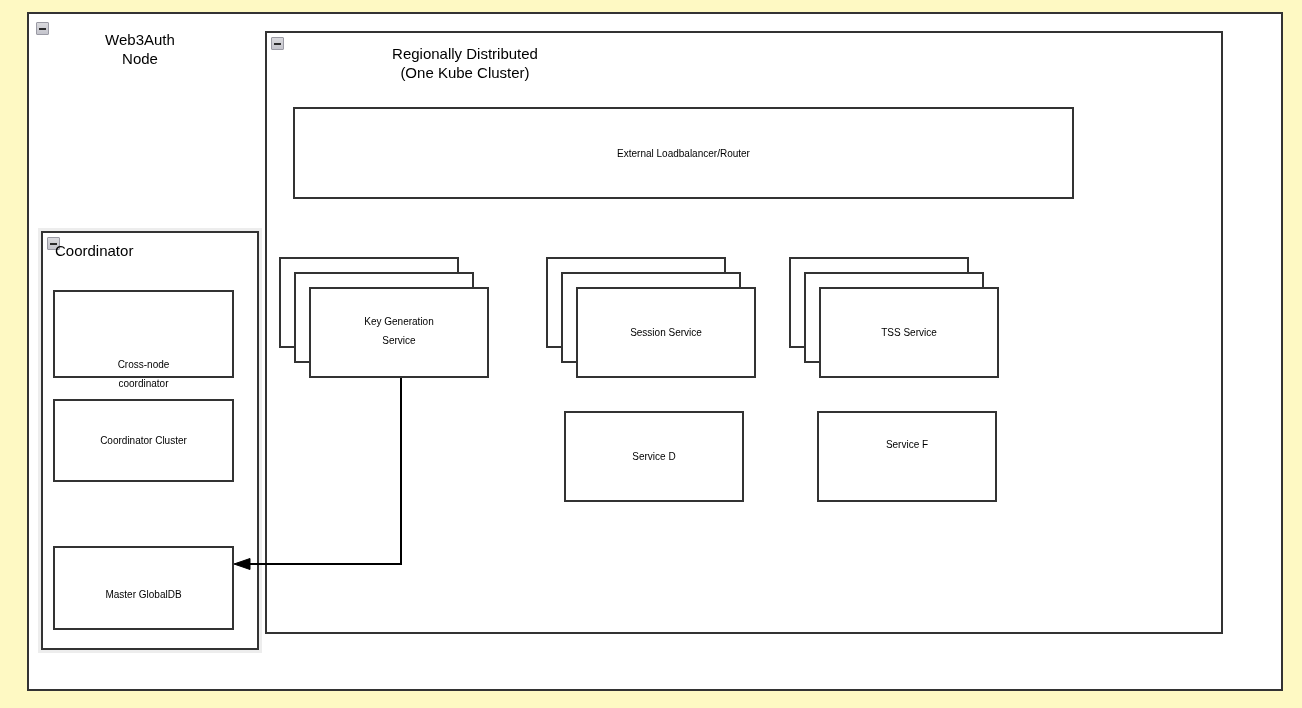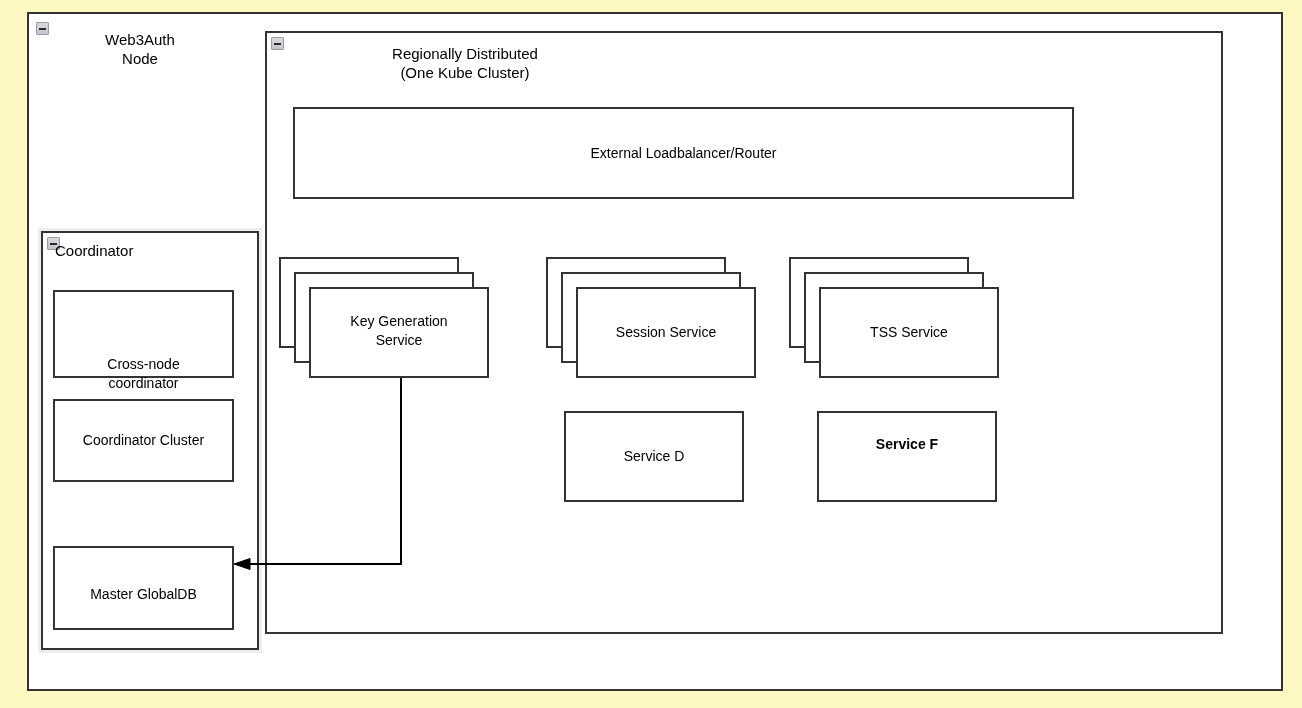--- a/index.html
+++ b/index.html
@@ -45,21 +45,21 @@
 
   
   .label-center {
     position: absolute;
     box-sizing: border-box;
     display: flex;
     align-items: center;
     justify-content: center;
     text-align: center;
     color: #000000;
-    font-size: 14px;
+    font-size: 10px;
     line-height: 19px;
     white-space: pre-line;
     pointer-events: none;
   }
 
   .label-container {
     position: absolute;
     box-sizing: border-box;
     color: #000000;
     font-size: 15px;
@@ -135,21 +135,21 @@
 
   <div class="box" style="left:789px; top:257px; width:180px; height:91px;"></div>
   <div class="box" style="left:804px; top:272px; width:180px; height:91px;"></div>
   <div class="box" style="left:819px; top:287px; width:180px; height:91px;"></div>
   <div class="label-center" style="left:819px; top:287px; width:180px; height:91px;">TSS Service</div>
 
   <div class="box" style="left:564px; top:411px; width:180px; height:91px;"></div>
   <div class="label-center" style="left:564px; top:411px; width:180px; height:91px;">Service D</div>
 
   <div class="box" style="left:817px; top:411px; width:180px; height:91px;"></div>
-  <div class="label-center" style="left:817px; top:411px; width:180px; height:67px;font-weight:bold;">Service F</div>
+  <div class="label-center" style="left:817px; top:411px; width:180px; height:67px;">Service F</div>
 
   <div class="outlined-frame" style="left:38px; top:228px; width:224px; height:425px;"></div>
 
   <div class="box container-box" style="left:41px; top:231px; width:218px; height:419px;"></div>
 
   <div class="collapse-icon" style="left:47px; top:237px;"></div>
 
   <div class="label-container" style="left:55px; top:241px; width:190px; text-align:left;">Coordinator</div>
 
   <div class="box" style="left:53px; top:290px; width:181px; height:88px;"></div>

